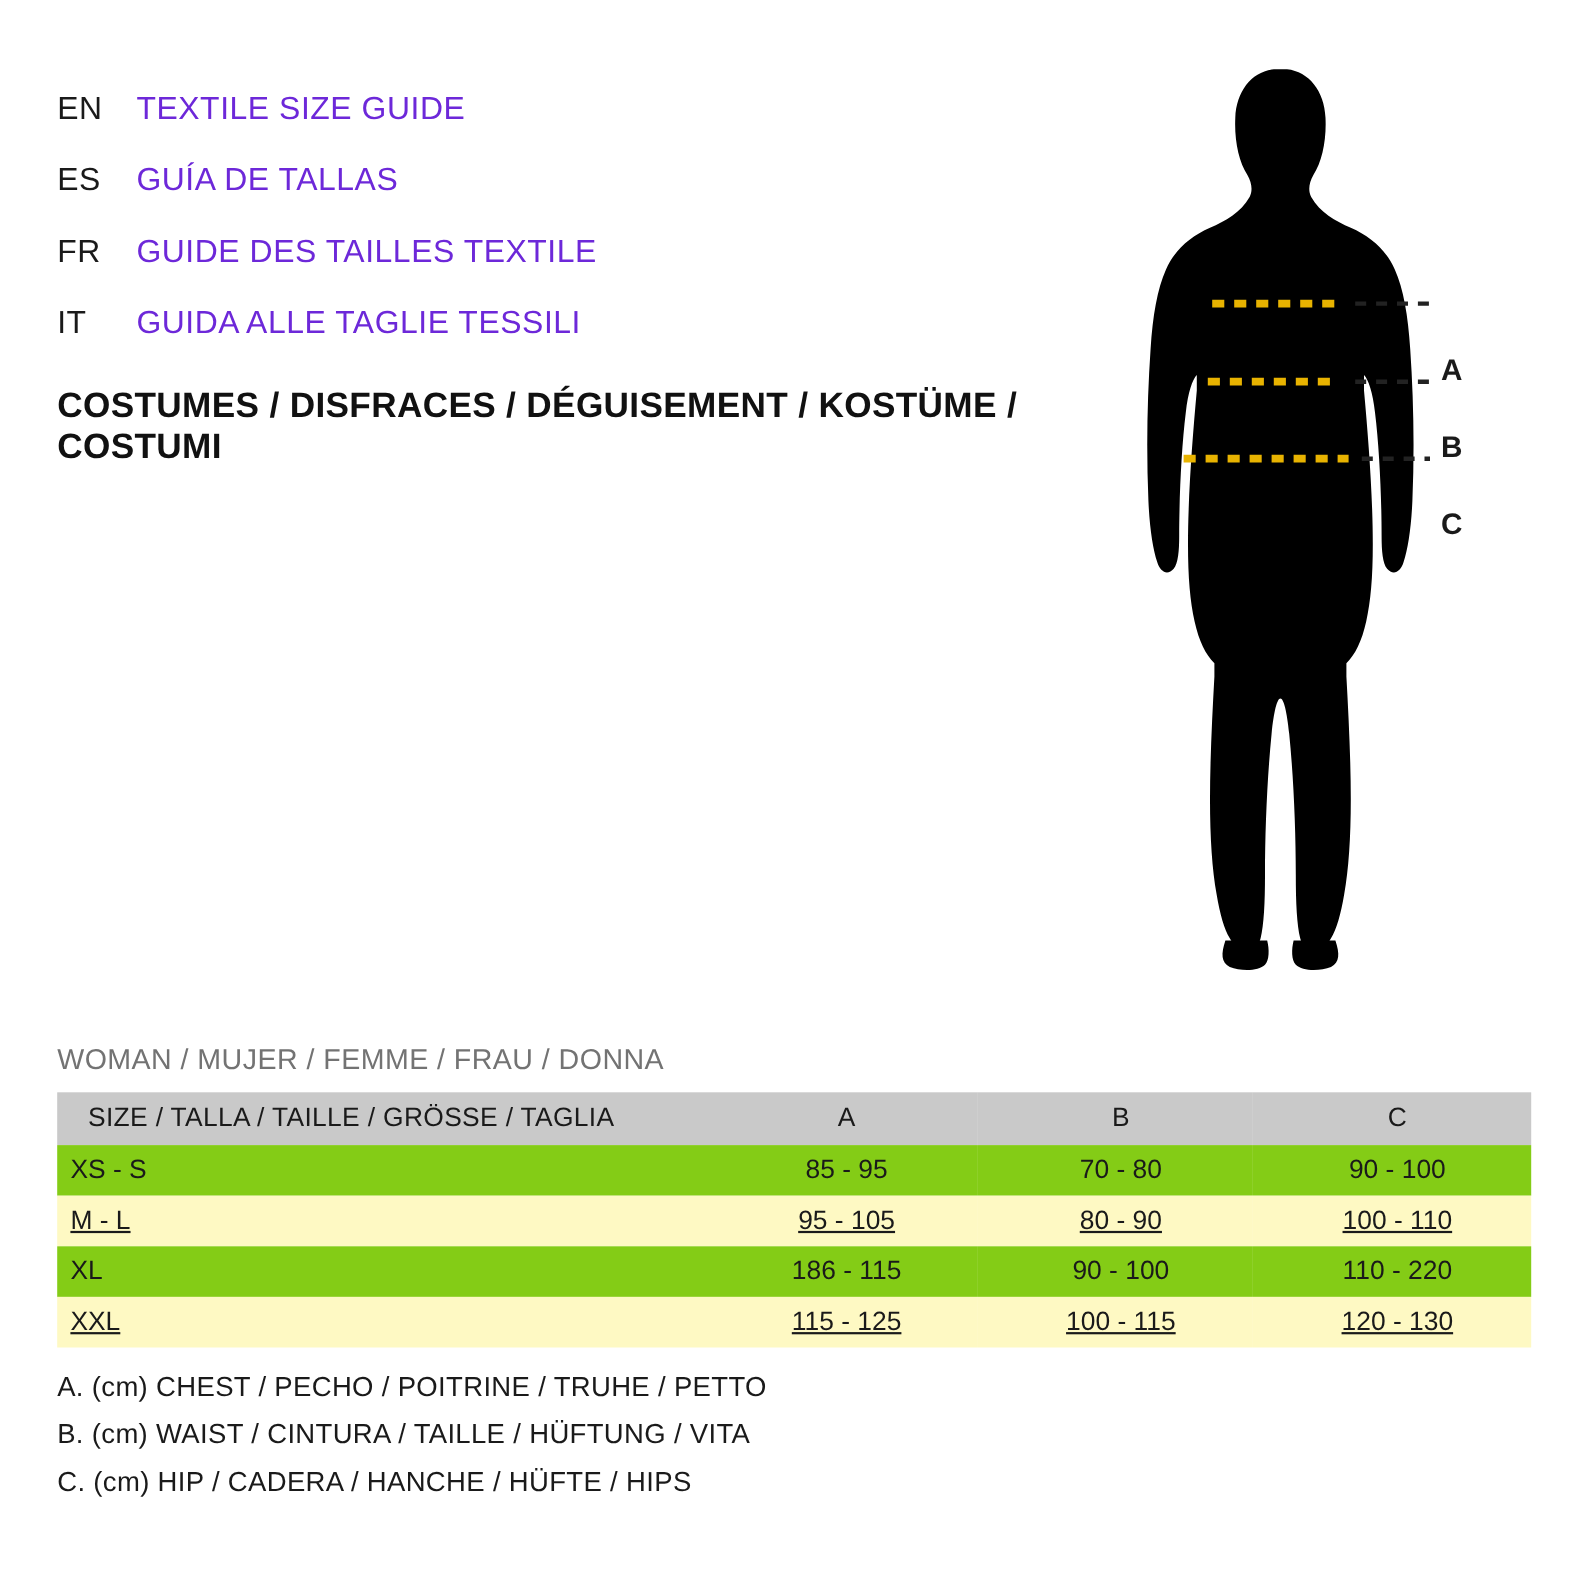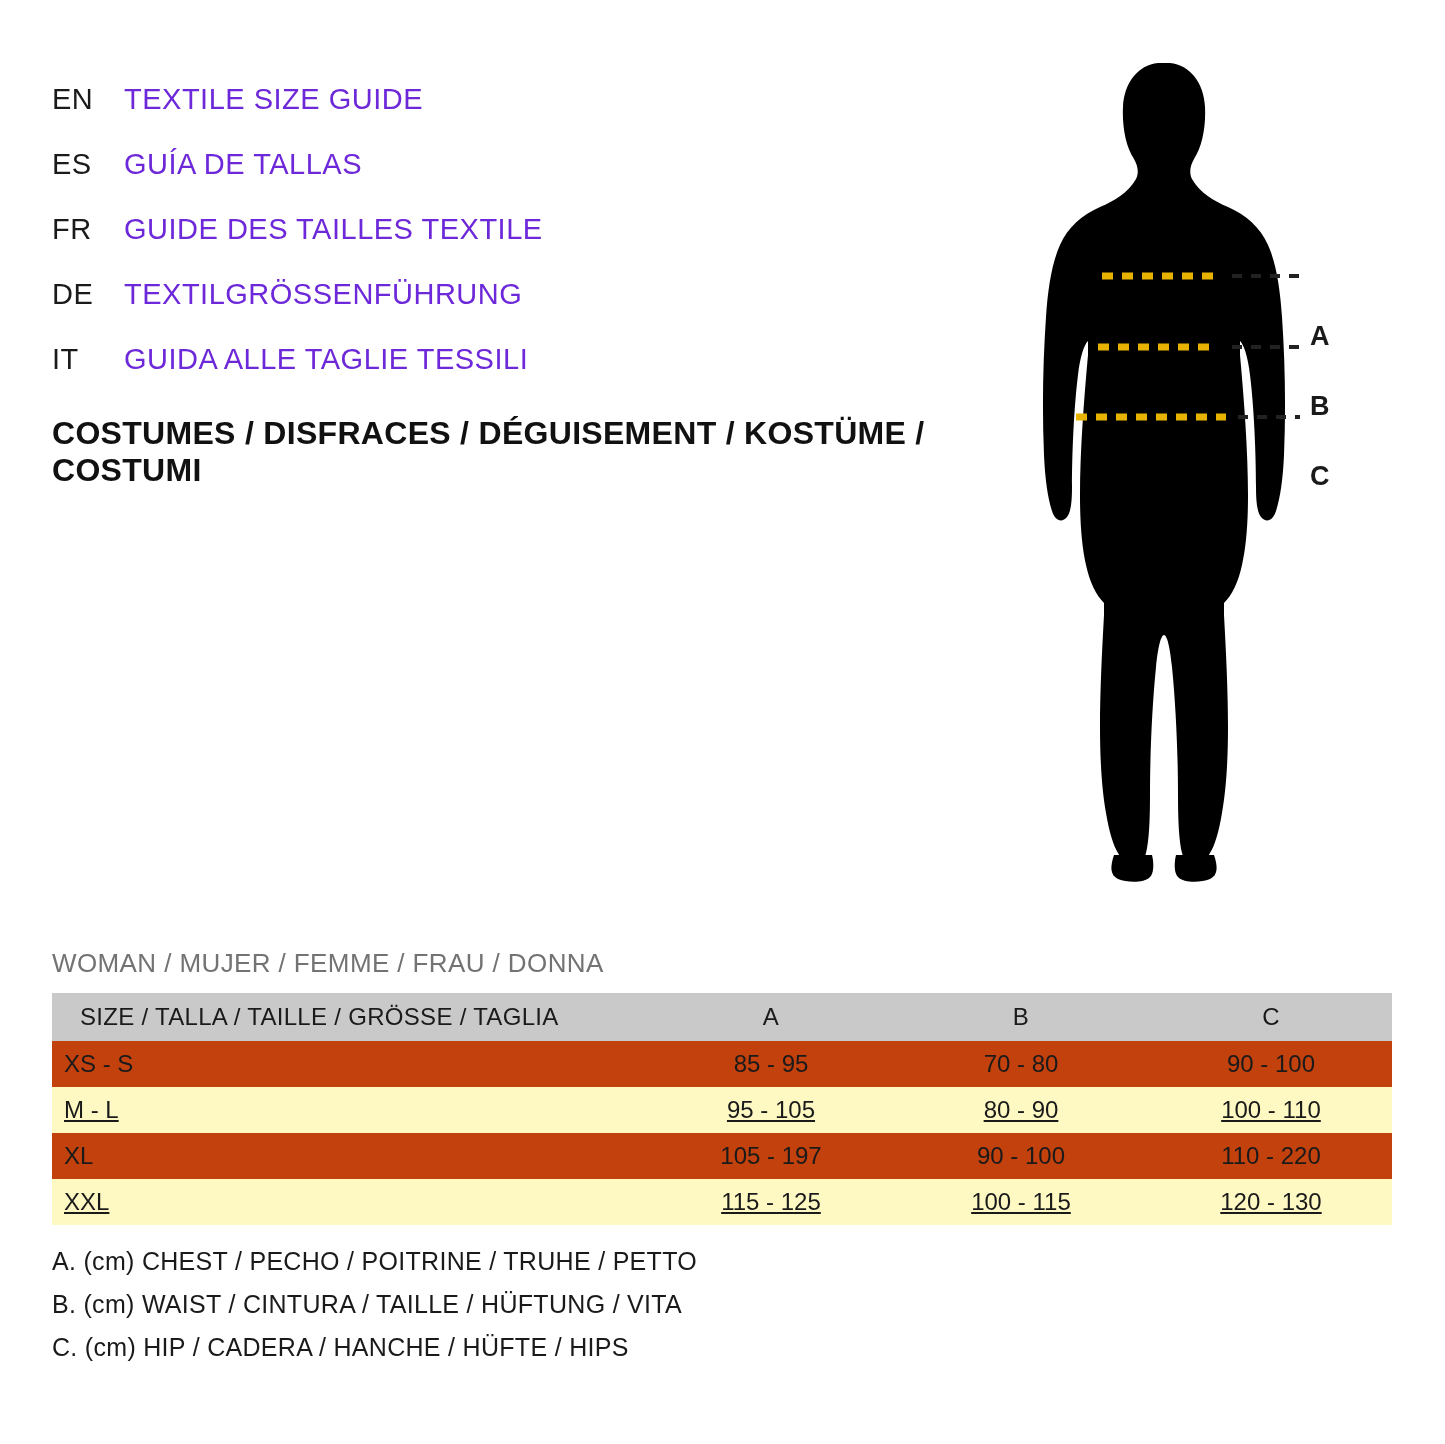--- a/index.html
+++ b/index.html
@@ -102,21 +102,21 @@
   tbody td {
     padding: 9px 0 9px 10px;
     text-align: center;
     color: #1a1a1a;
   }
   tbody td.first-col {
     text-align: left;
     padding-left: 12px;
   }
   tbody tr.even {
-    background: #c2410c;
+    background: #84cc16;
   }
   tbody tr.odd {
     background: #fef9c3;
     text-decoration: underline;
   }
 
   
   #legend {
     position: absolute;
     left: 52px;
@@ -143,24 +143,20 @@
   <div class="lang-row">
     <div class="lang-code">ES</div>
     <div class="lang-text">GUÍA DE TALLAS</div>
   </div>
 
   <div class="lang-row">
     <div class="lang-code">FR</div>
     <div class="lang-text">GUIDE DES TAILLES TEXTILE</div>
   </div>
 
-  <div class="lang-row">
-    <div class="lang-code">DE</div>
-    <div class="lang-text">TEXTILGRÖSSENFÜHRUNG</div>
-  </div>
 
   <div class="lang-row">
     <div class="lang-code">IT</div>
     <div class="lang-text">GUIDA ALLE TAGLIE TESSILI</div>
   </div>
 
   <div id="costumes-line">COSTUMES / DISFRACES / DÉGUISEMENT / KOSTÜME / COSTUMI</div>
 </div>
 
 <div id="figure-area">
@@ -257,21 +253,21 @@
         <td>90 - 100</td>
       </tr>
       <tr class="odd">
         <td class="first-col">M - L</td>
         <td>95 - 105</td>
         <td>80 - 90</td>
         <td>100 - 110</td>
       </tr>
       <tr class="even">
         <td class="first-col">XL</td>
-        <td>105 - 197</td>
+        <td>186 - 115</td>
         <td>90 - 100</td>
         <td>110 - 220</td>
       </tr>
       <tr class="odd">
         <td class="first-col">XXL</td>
         <td>115 - 125</td>
         <td>100 - 115</td>
         <td>120 - 130</td>
       </tr>
     </tbody>

